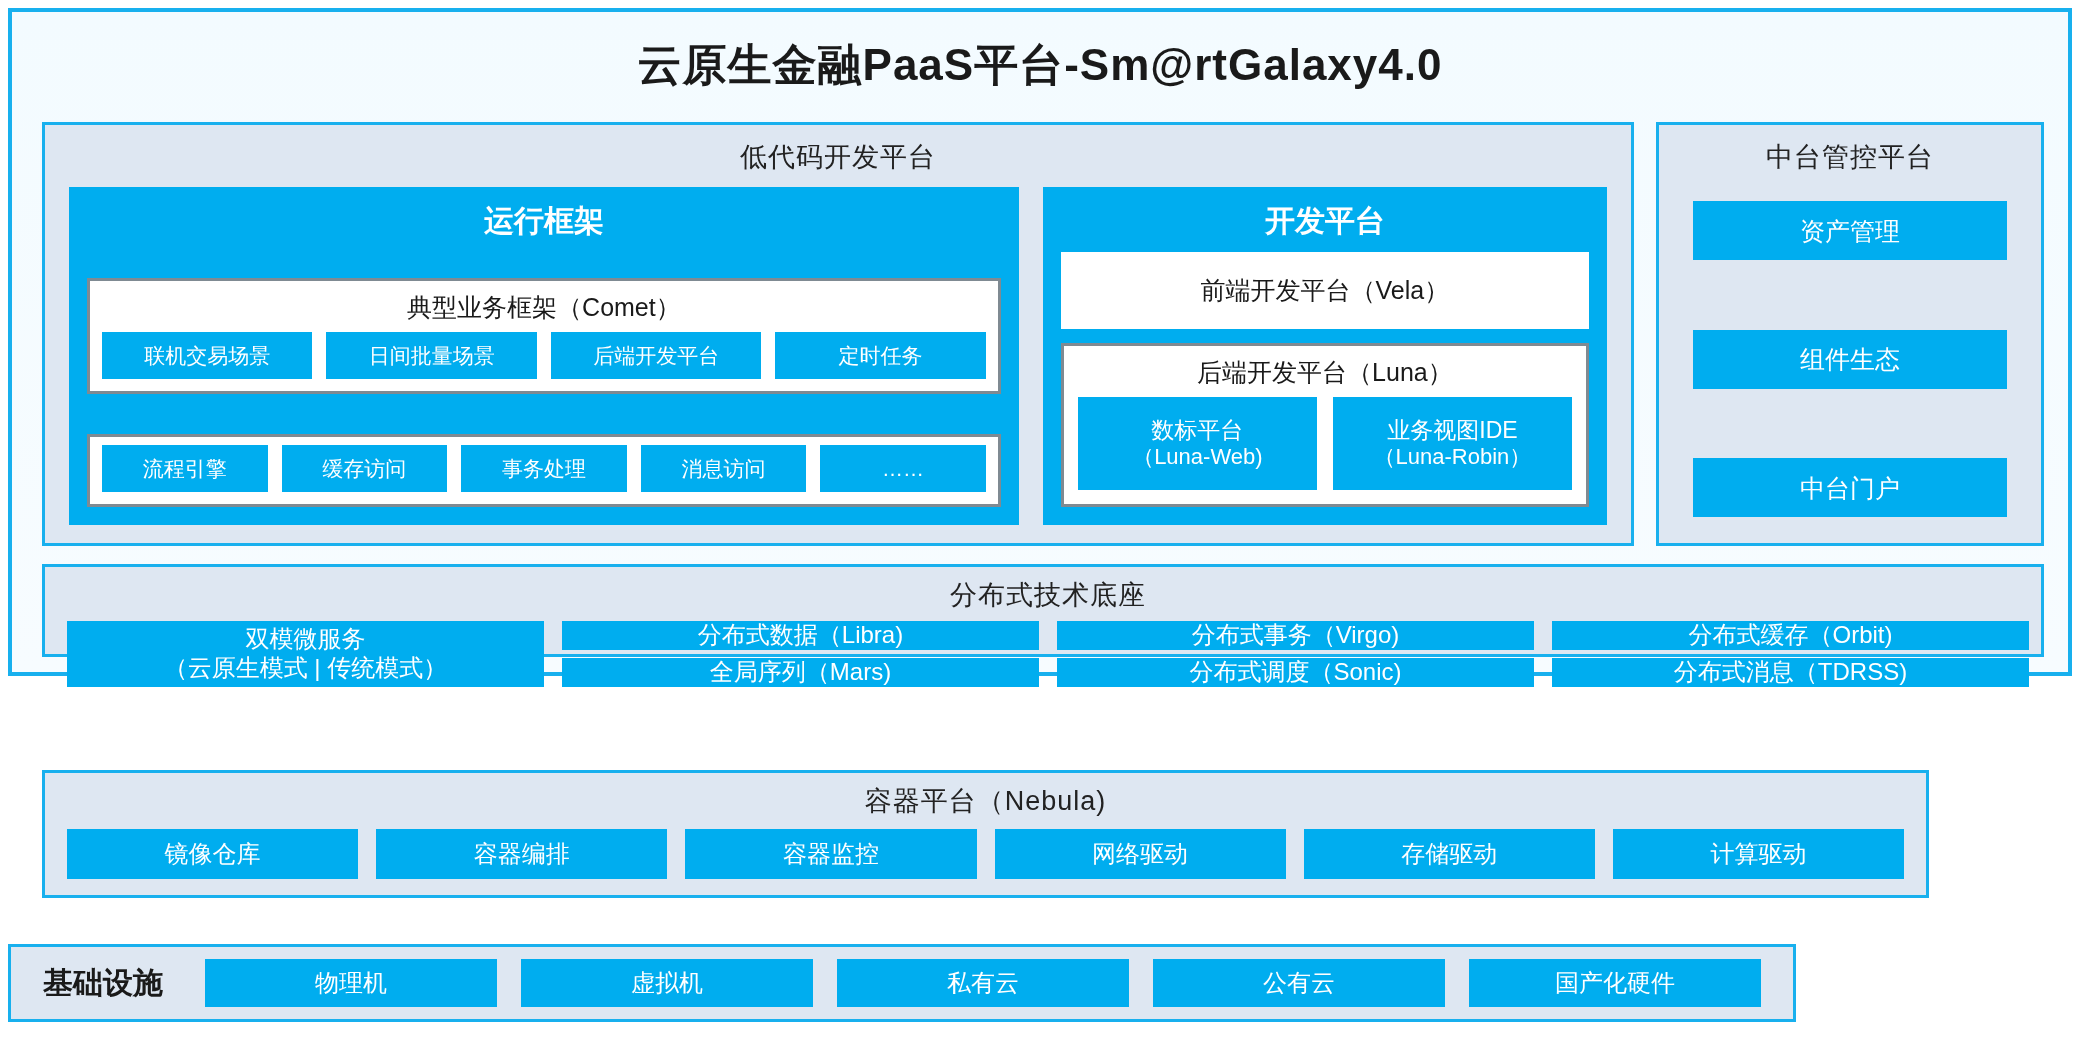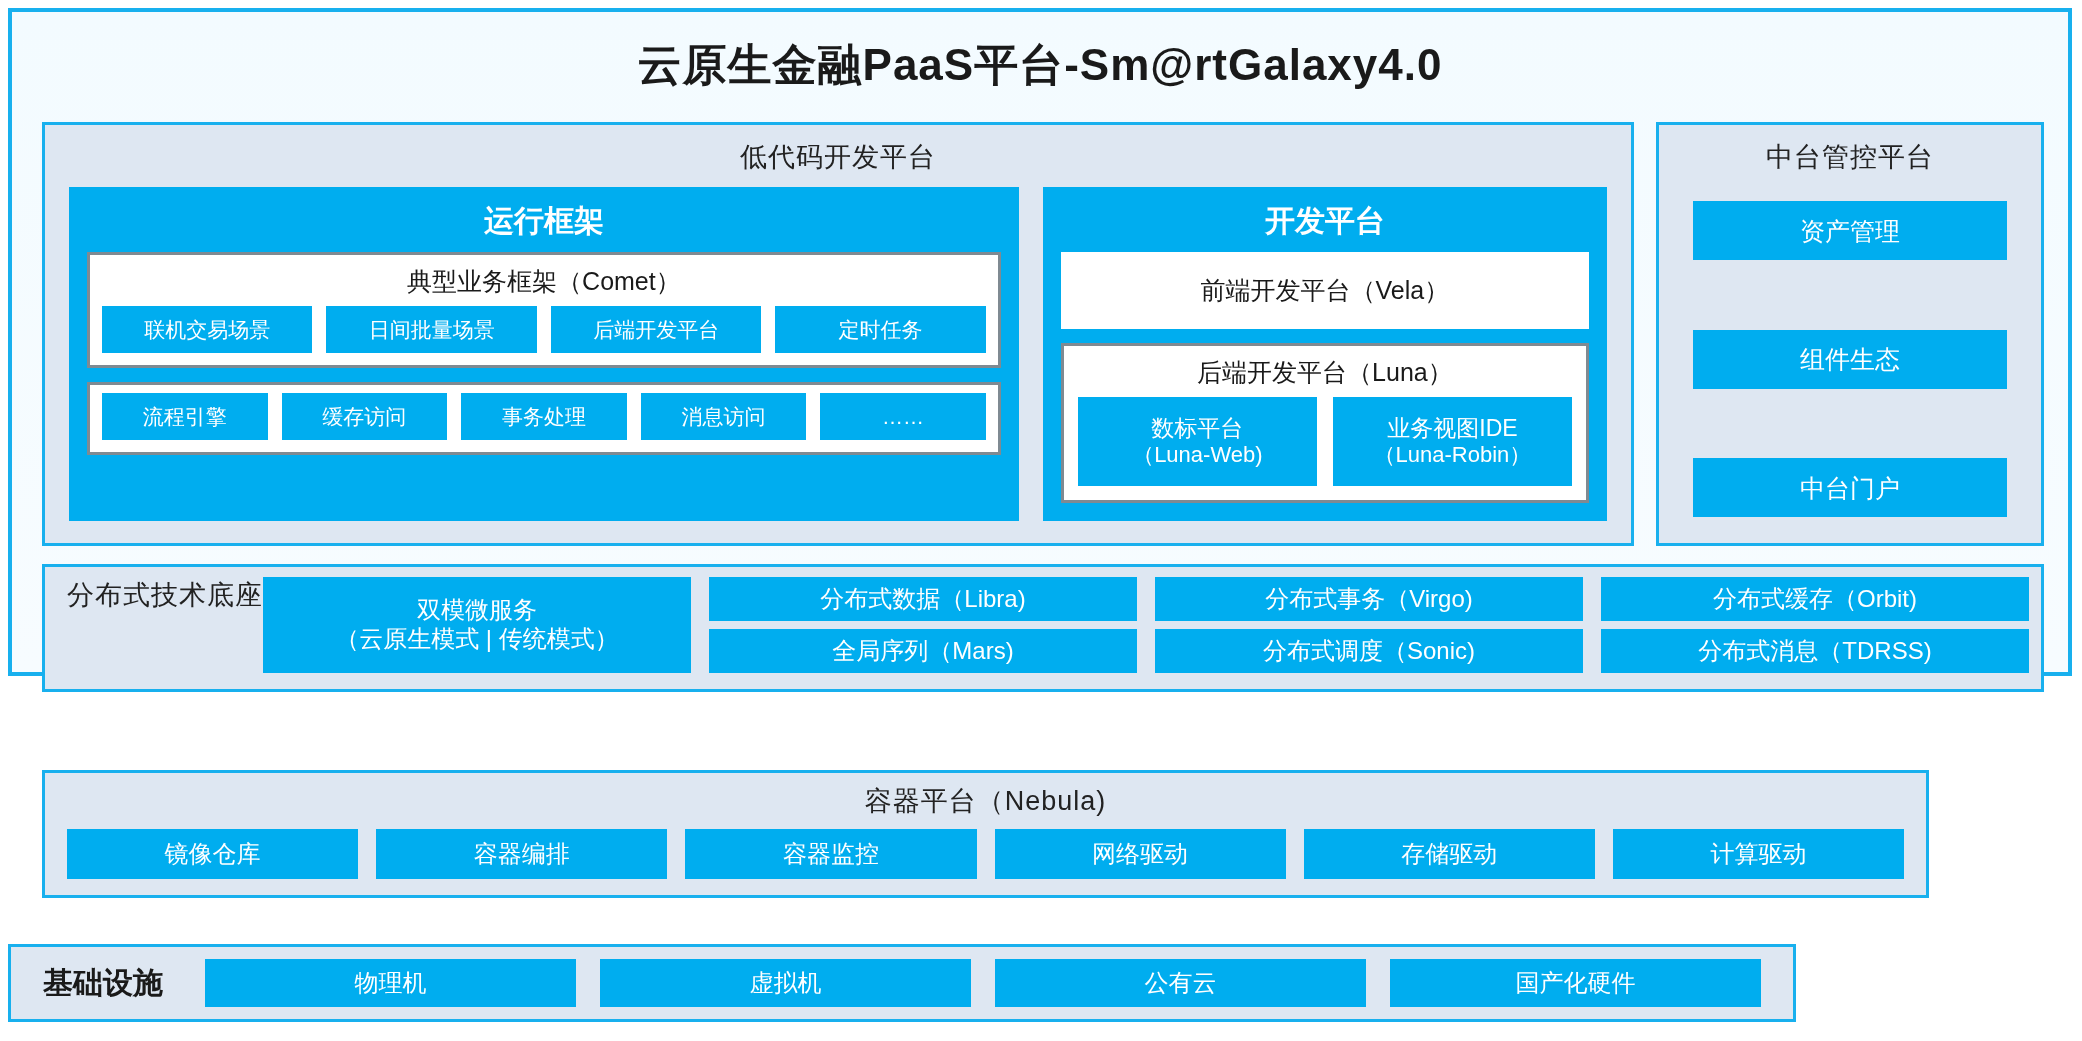--- a/index.html
+++ b/index.html
@@ -84,20 +84,21 @@
     gap: 24px;
     margin-top: 12px;
   }
   .runtime {
     flex: 1.73 1 0;
     background: #00ADEF;
     padding: 10px 18px 18px 18px;
     box-sizing: border-box;
     display: flex;
     flex-direction: column;
+    gap: 26px;
   }
   .devplat {
     flex: 1 1 0;
     background: #00ADEF;
     padding: 10px 18px 18px 18px;
     box-sizing: border-box;
     display: flex;
     flex-direction: column;
   }
   .panel-title {
@@ -177,24 +178,24 @@
     height: 59px;
     font-size: 25px;
   }
 
   
   .row2 {
     position: absolute;
     left: 30px;
     top: 552px;
     width: 2002px;
-    height: 128px;
+    height: 93px;
     padding: 10px 12px 16px 22px;
     display: flex;
-    flex-direction: row;
+    flex-direction: column;
   }
   .row2 .section-title { padding-bottom: 8px; }
   .base-grid {
     flex: 1;
     display: flex;
     gap: 18px;
   }
   .base-col-wide {
     flex: 1.02 1 0;
   }
@@ -376,16 +377,17 @@
     </div>
   </div>
 
 </div>
 
 <div class="infra tile-bg">
   <div class="infra-label">基础设施</div>
   <div class="infra-cells">
     <div class="blue-card infra-cell">物理机</div>
     <div class="blue-card infra-cell">虚拟机</div>
+    <div class="blue-card infra-cell">私有云</div>
     <div class="blue-card infra-cell">公有云</div>
     <div class="blue-card infra-cell">国产化硬件</div>
   </div>
 </div>
 
 </body></html>

